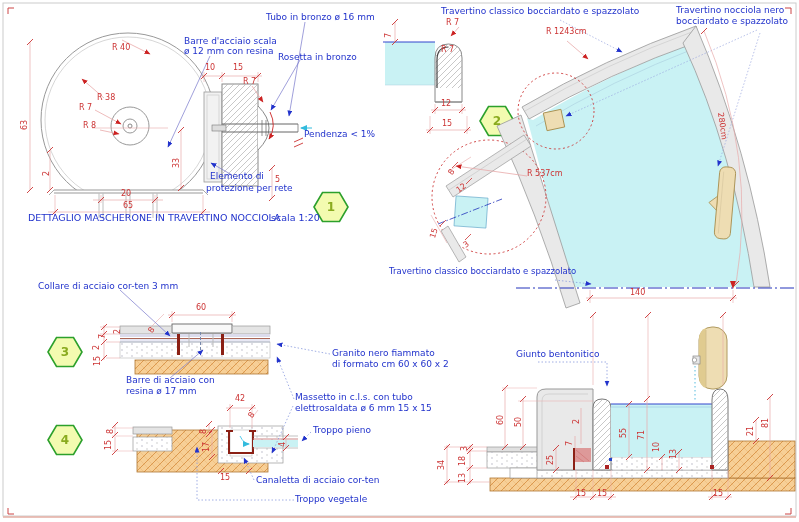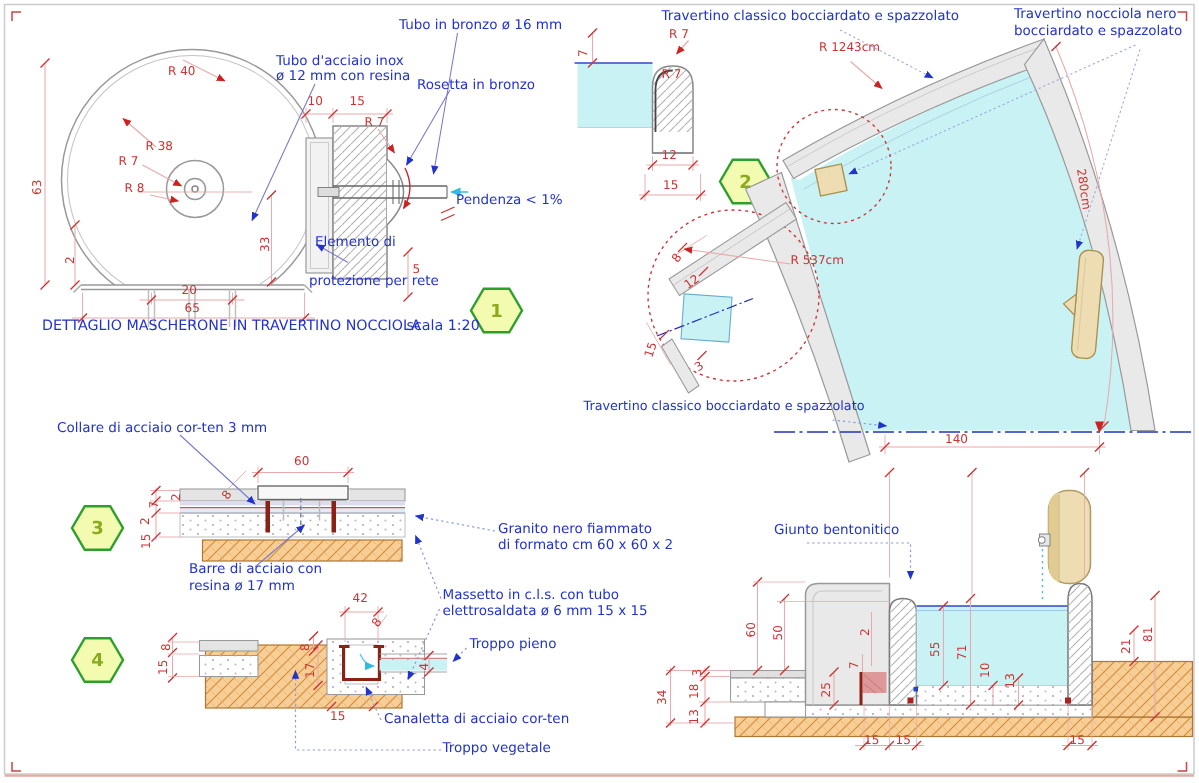--- a/index.html
+++ b/index.html
@@ -271,25 +271,25 @@
   <path d="M626,407 L632,401 M626,460 L632,454 M644,402 L650,396 M644,473 L650,467 M659,460 L665,454 M676,455 L682,449 M676,473 L682,467" stroke="#cc3333" stroke-width="0.9"></path>
   <path d="M756,420 V441 M770,397 V478" stroke="#e8aaaa" stroke-width="0.7"></path>
   <path d="M753,423 L759,417 M753,444 L759,438 M767,400 L773,394 M767,481 L773,475" stroke="#cc3333" stroke-width="0.9"></path>
   <path d="M576,470 V500 M593,470 V500 M611,470 V500 M712,470 V500 M728,470 V500" stroke="#e8aaaa" stroke-width="0.5"></path>
   <path d="M570,497 H616 M708,497 H732" stroke="#e8aaaa" stroke-width="0.7"></path>
   <path d="M573,500 L579,494 M590,500 L596,494 M608,500 L614,494 M709,500 L715,494 M725,500 L731,494" stroke="#cc3333" stroke-width="0.9"></path>
   <path d="M538,362 H607 V386" stroke="#8899dd" stroke-width="0.8" stroke-dasharray="1.5,2" fill="none" marker-end="url(#ab)"></path>
 </svg>
 
 <span class="lbl" style="left:266px;top:13px">Tubo in bronzo ø 16 mm</span>
-<span class="lbl" style="left:184px;top:37px">Tubo d'acciaio inox</span>
+<span class="lbl" style="left:184px;top:37px">Barre d'acciaio scala</span>
 <span class="lbl" style="left:184px;top:47px">ø 12 mm con resina</span>
 <span class="lbl" style="left:278px;top:53px">Rosetta in bronzo</span>
 <span class="lbl" style="left:304px;top:130px">Pendenza &lt; 1%</span>
-<span class="lbl" style="left:210px;top:158px">Elemento di</span>
+<span class="lbl" style="left:210px;top:172px">Elemento di</span>
 <span class="lbl" style="left:206px;top:184px">protezione per rete</span>
 <span class="lbl title" style="left:28px;top:213px">DETTAGLIO MASCHERONE IN TRAVERTINO NOCCIOLA</span>
 <span class="lbl title" style="left:271px;top:213px">scala 1:20</span>
 <span class="dim" style="left:112px;top:44px">R 40</span>
 <span class="dim" style="left:97px;top:94px">R 38</span>
 <span class="dim" style="left:79px;top:104px">R 7</span>
 <span class="dim" style="left:83px;top:122px">R 8</span>
 <span class="dim rv" style="left:21px;top:130px">63</span>
 <span class="dim rv" style="left:43px;top:176px">2</span>
 <span class="dim rv" style="left:173px;top:168px">33</span>

